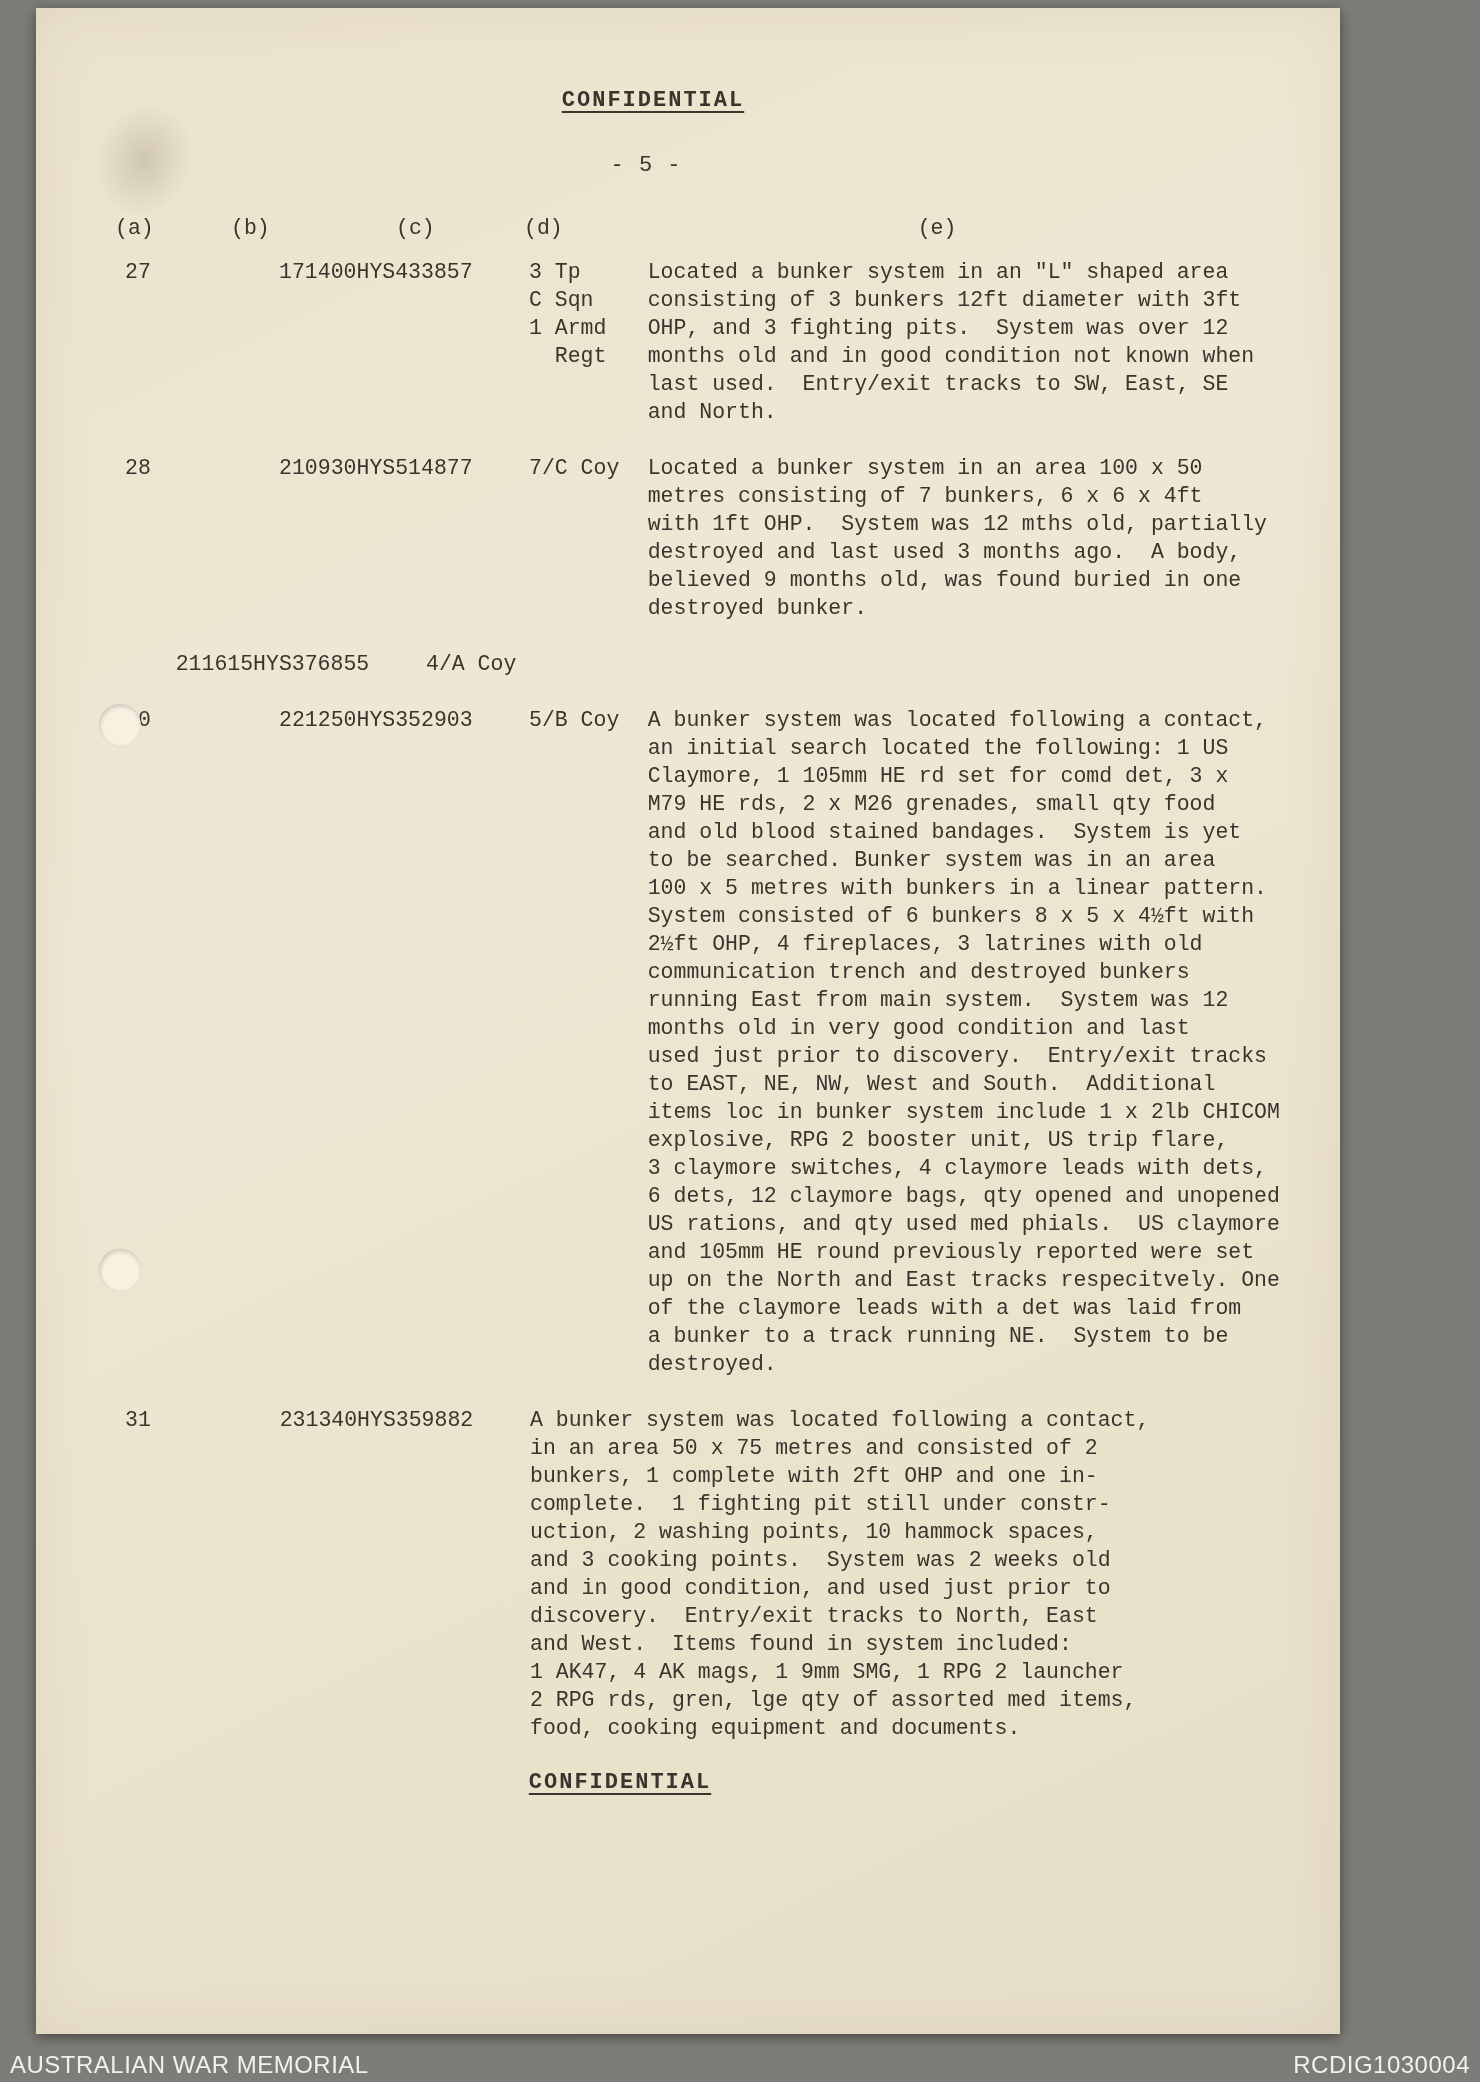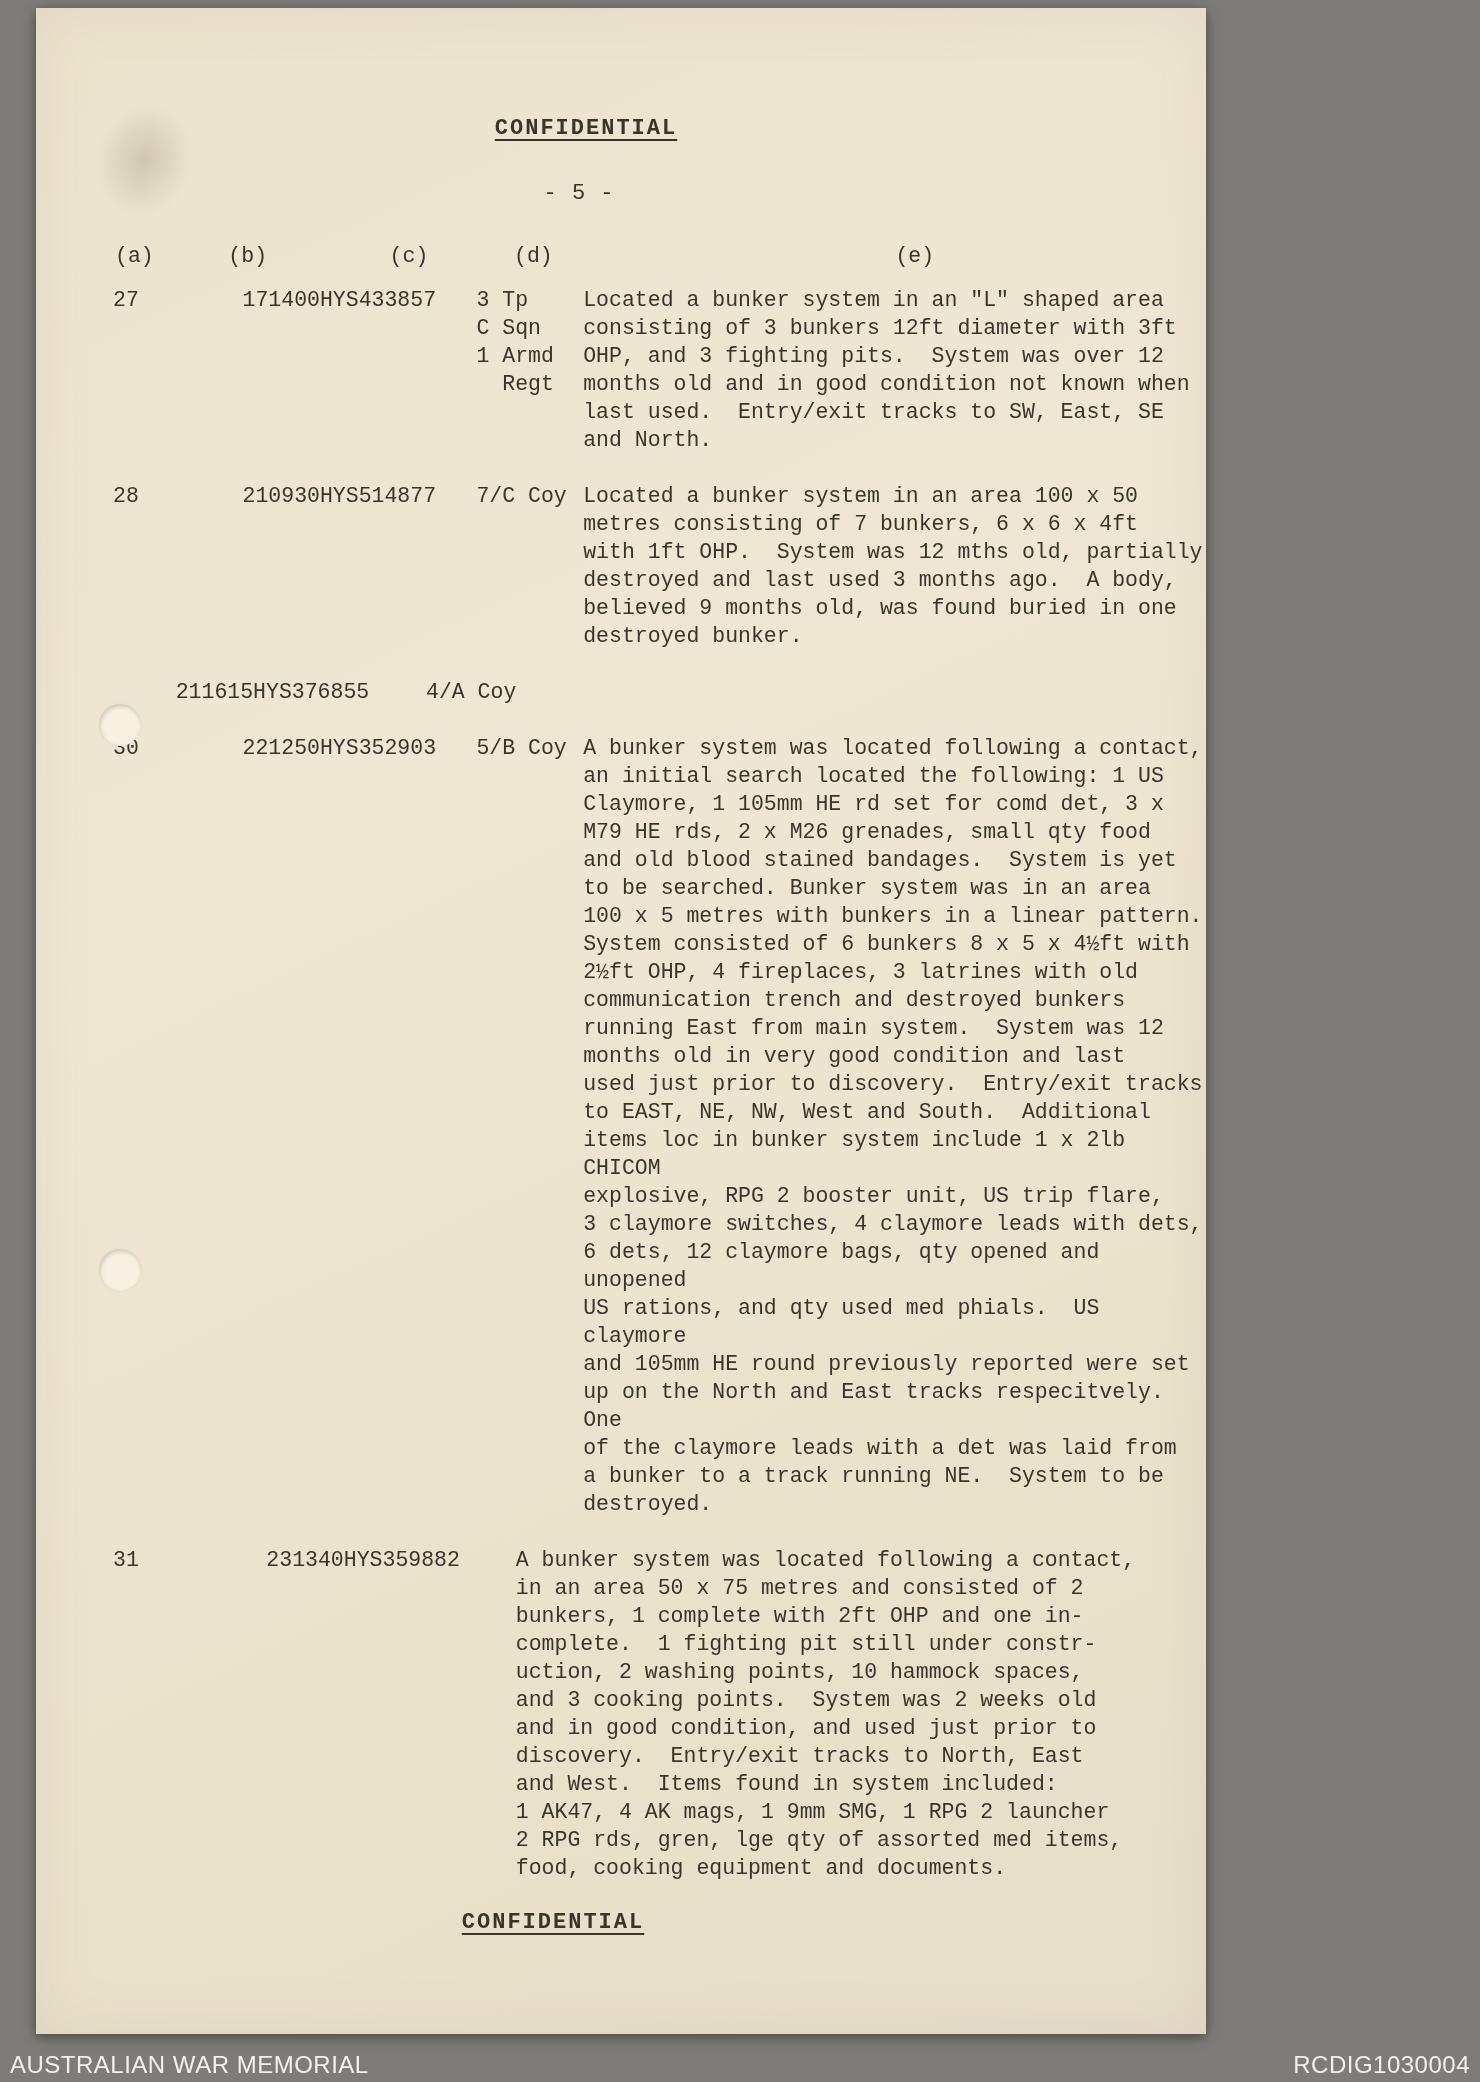--- a/index.html
+++ b/index.html
@@ -5,25 +5,25 @@
   * { margin:0; padding:0; box-sizing:border-box; }
   html,body { width:1480px; height:2082px; }
   body {
     background:#7d7c78;
     font-family:"Liberation Mono","DejaVu Sans Mono",monospace;
     overflow:hidden;
   }
   .canvas { position:relative; width:1480px; height:2082px; }
 
   .paper {
-    position:absolute; left:36px; top:8px; width:1170px; height:2026px;
+    position:absolute; left:36px; top:8px; width:1304px; height:2026px;
     background:linear-gradient(155deg,#ece3cd 0%, #efe7d4 38%, #eae1ca 78%, #e7decb 100%);
     box-shadow:0 3px 12px rgba(0,0,0,0.45), inset 0 0 60px rgba(120,105,80,0.10);
     color:#39352d;
-    padding-top:108px;
+    padding-top:80px;
   }
 
   .smudge {
     position:absolute; left:58px; top:92px; width:100px; height:120px;
     background:radial-gradient(ellipse at center, rgba(105,95,80,0.22), rgba(105,95,80,0) 68%);
     transform:rotate(18deg);
     pointer-events:none;
   }
 
   .hole {
@@ -54,21 +54,21 @@
   }
   .h-a { width:92px; padding-left:2px; }
   .h-b { width:153px; padding-left:26px; }
   .h-c { width:160px; padding-left:38px; }
   .h-d { width:119px; padding-left:6px; }
   .h-e { width:600px; text-align:center; }
 
   .entries { padding-left:77px; }
   .entry { display:flex; font-size:21.5px; line-height:28px; margin-bottom:28px; }
   .cell { white-space:pre-wrap; }
-  .cell-a { width:92px; }
+  .cell-a { width:92px;margin-left:12px; }
   .cell-b { width:153px;text-align:right; }
   .cell-c { width:160px; }
   .cell-d { width:119px; }
   .cell-e { width:694px; }
 
   .footer-bar {
     position:absolute; left:0; bottom:0; width:1480px; height:35px;
     display:flex; justify-content:space-between; align-items:center;
     padding:0 10px;
     font-family:"Liberation Sans","DejaVu Sans",sans-serif;

